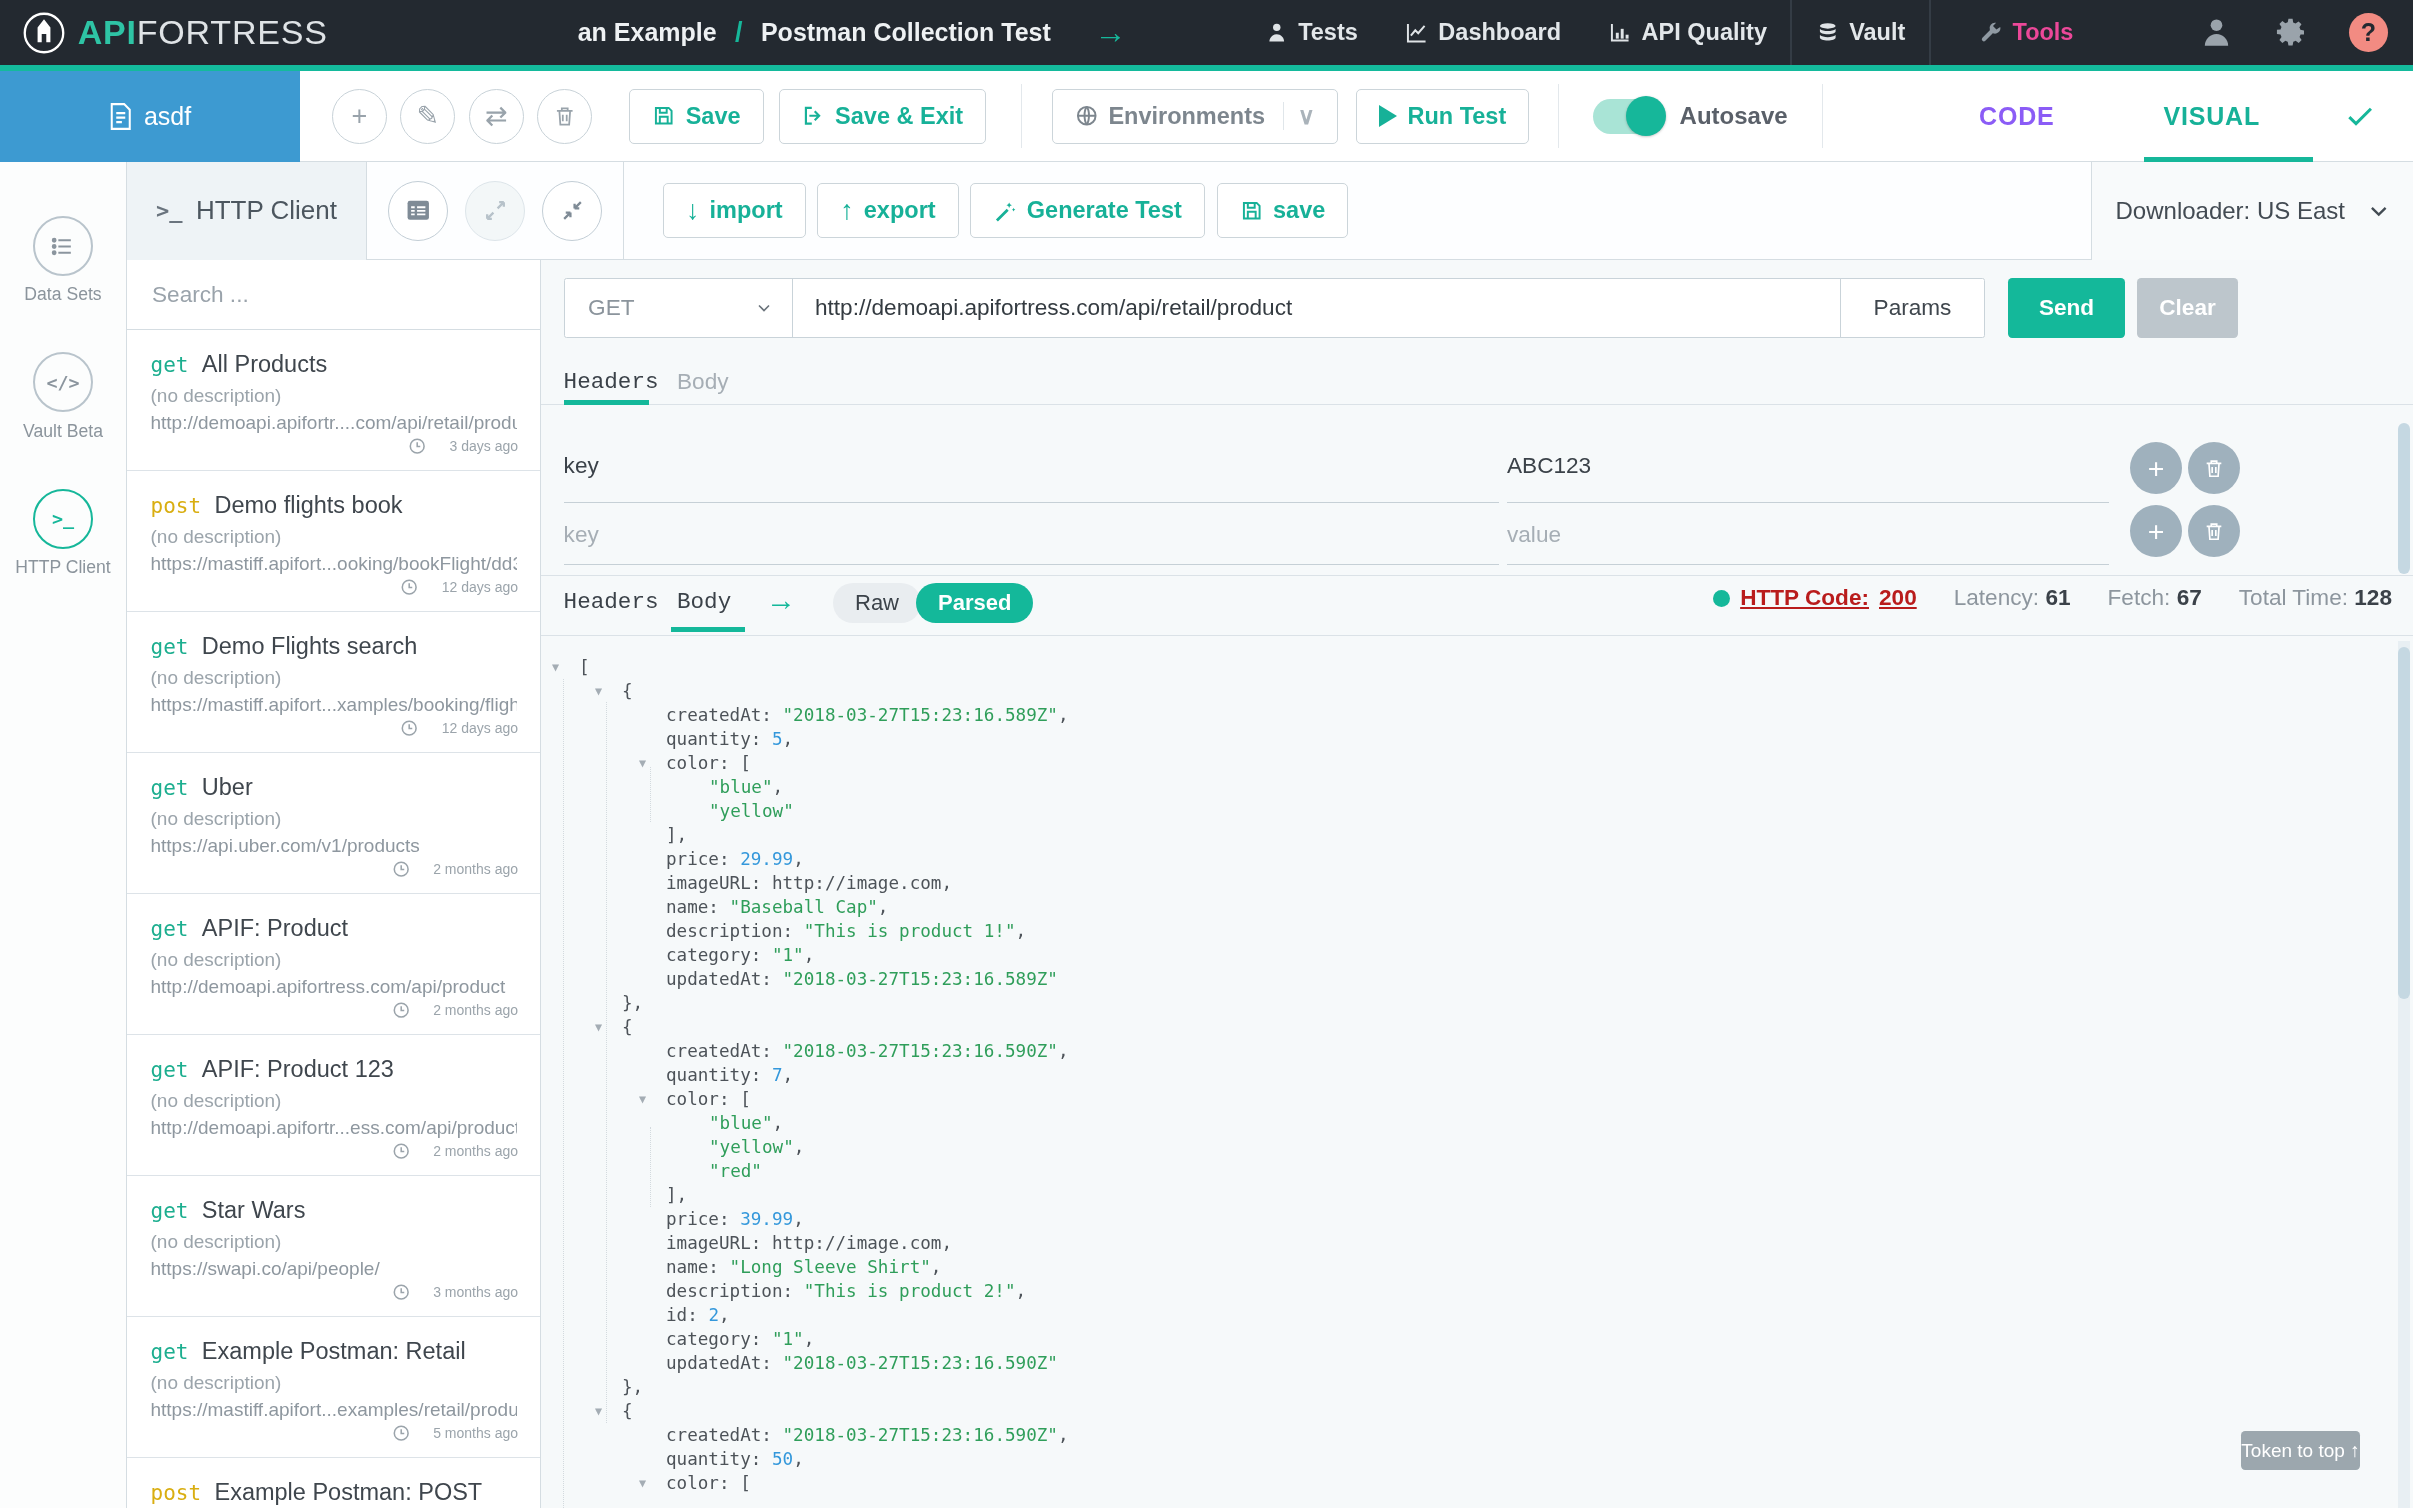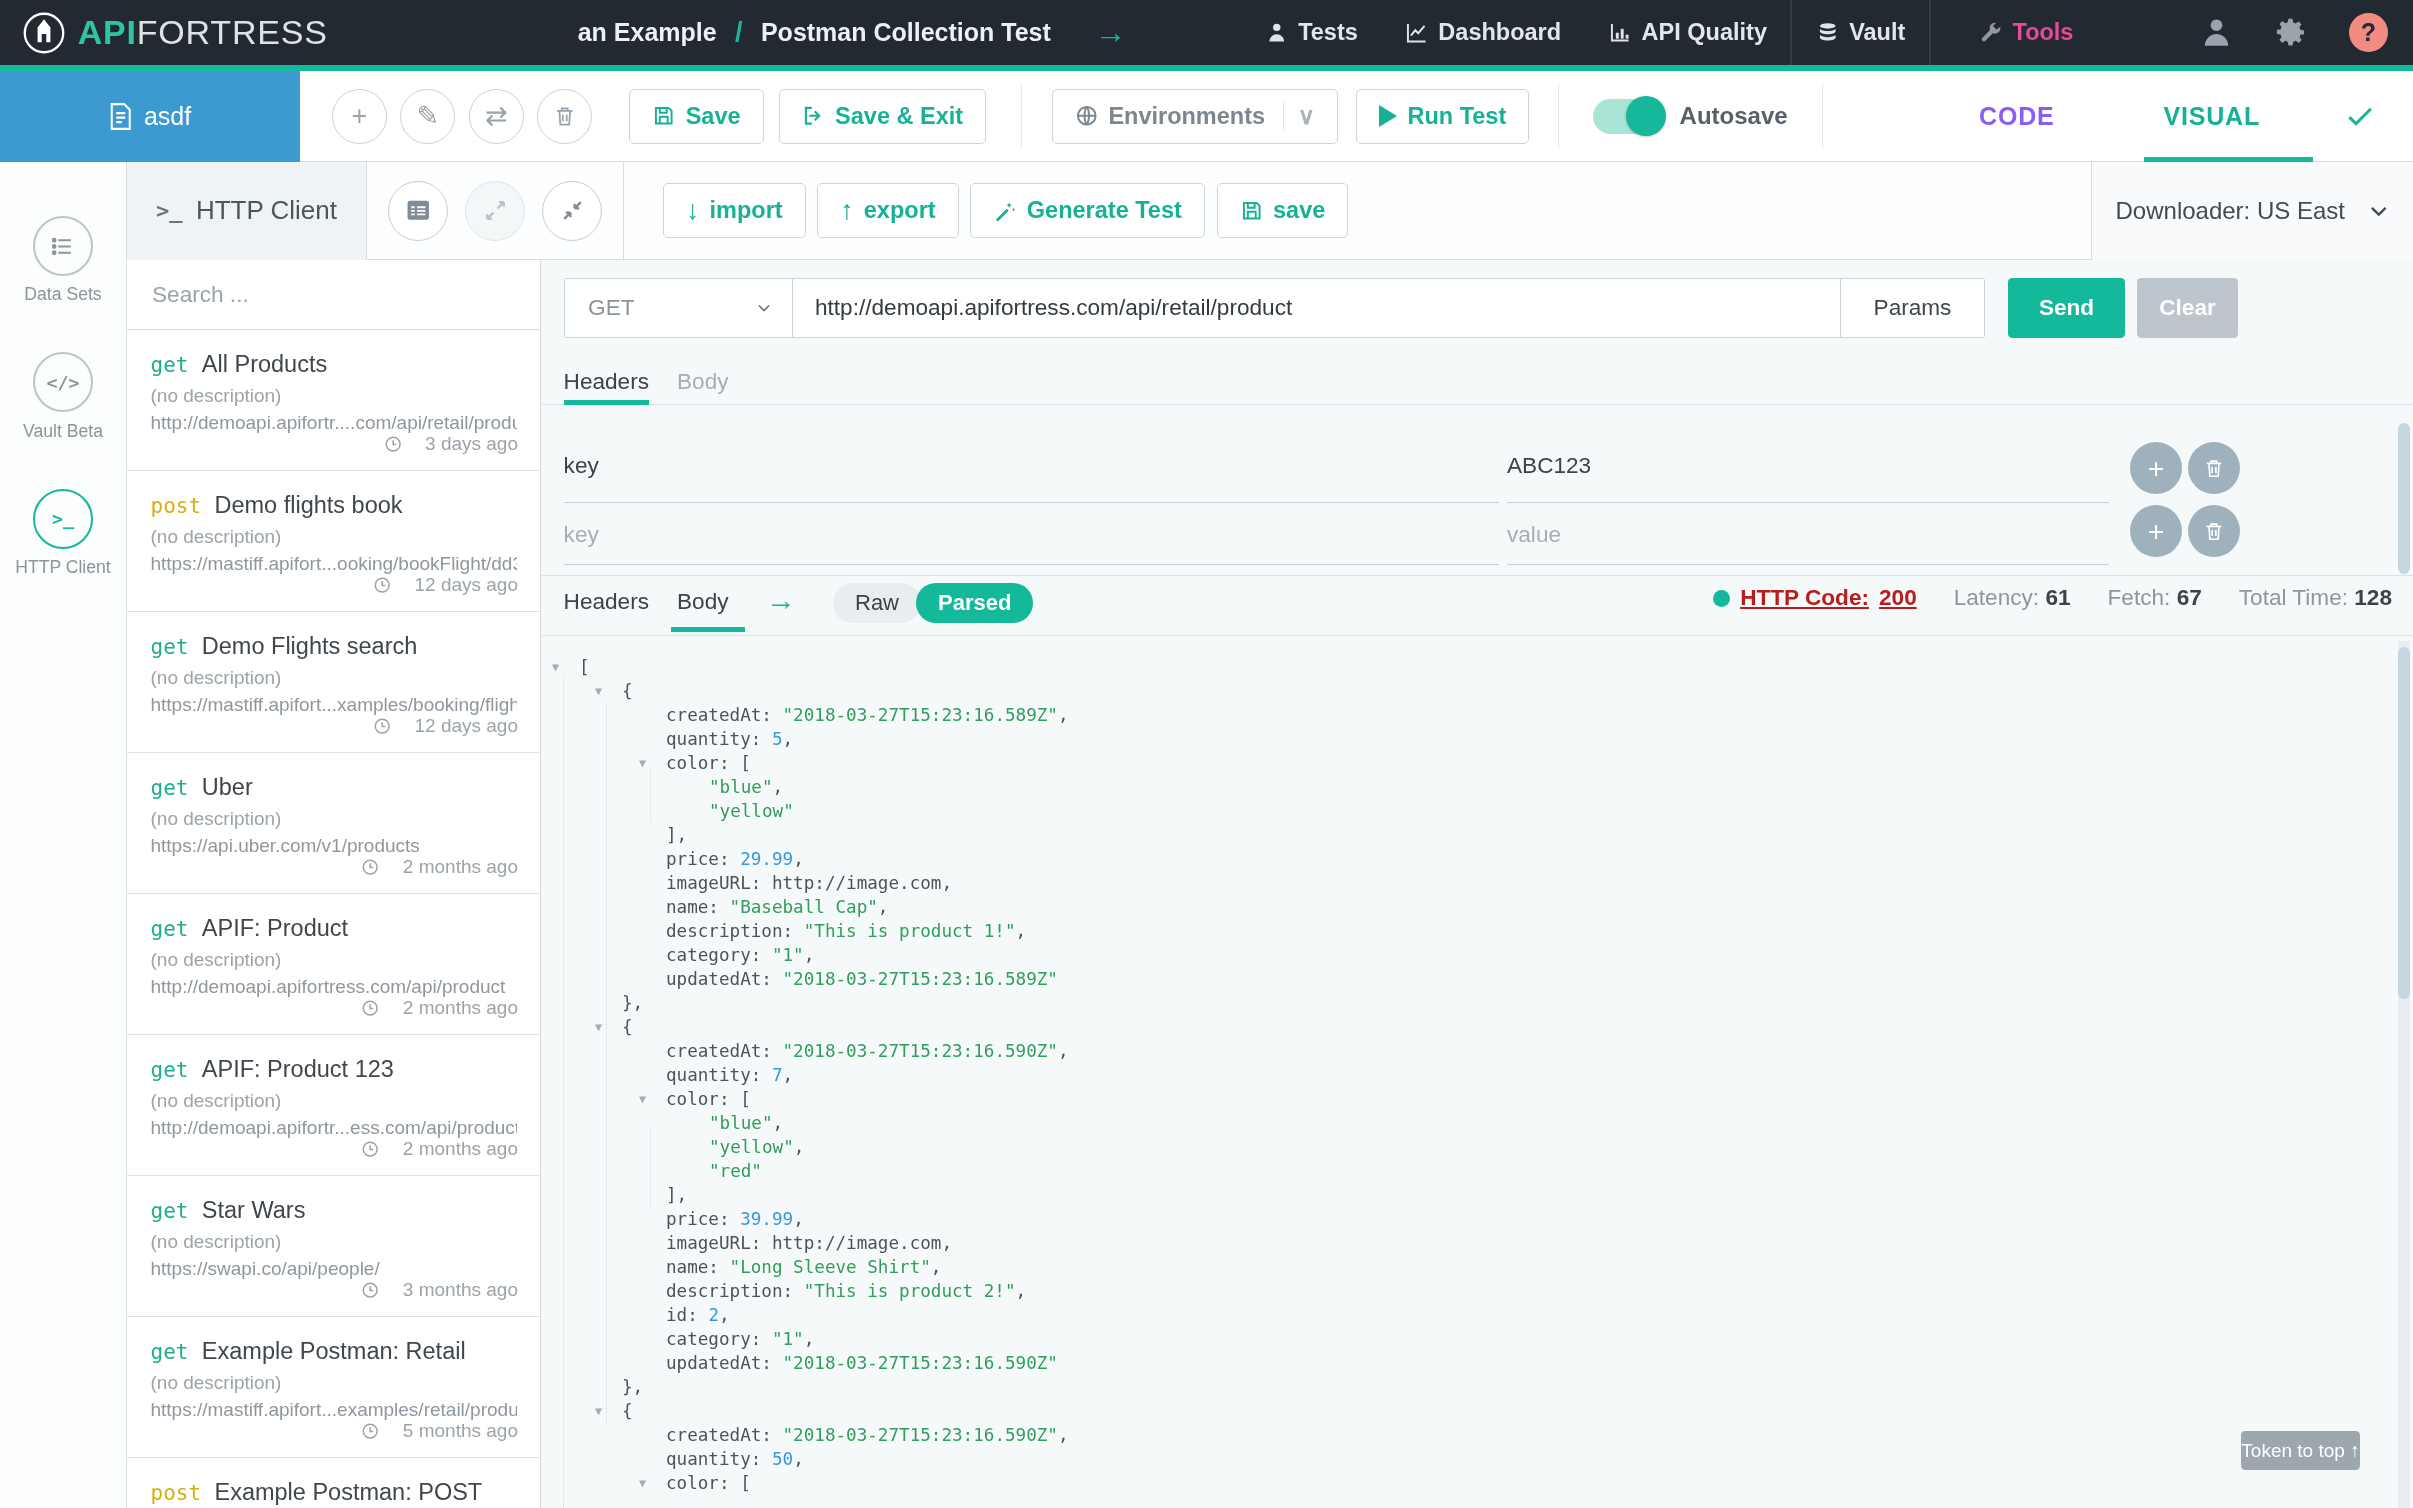--- a/index.html
+++ b/index.html
@@ -67,33 +67,33 @@
   .search-box{height:70px;background:#fff;border-bottom:0.8px solid var(--border);display:flex;align-items:center;}
   .search-box input{border:none;outline:none;font-size:22.6px;color:#5a636b;padding-left:25px;width:100%;background:transparent;font-family:"Liberation Sans",sans-serif;}
   .search-box input::placeholder{color:#9aa3ab;}
   .req-item{height:141px;background:#fff;border-bottom:0.8px solid #dde3e8;padding:20px 23.5px;cursor:pointer;position:relative;}
   .req-item .l1{font-size:23.5px;color:#3f464d;line-height:28.5px;}
   .req-item .method{font-family:"DejaVu Sans Mono",monospace;font-size:21px;margin-right:13.4px;}
   .req-item .method.get{color:#1cae8f;}
   .req-item .method.post{color:#d9ae11;}
   .req-item .desc{font-size:19px;color:#9ba4ab;margin-top:5.9px;}
   .req-item .url{font-size:19px;color:#8e979f;margin-top:4.2px;white-space:nowrap;overflow:hidden;}
-  .req-item .age{position:absolute;right:22px;bottom:15px;font-size:19px;color:#9ba4ab;display:flex;align-items:center;gap:23px;}
+  .req-item .age{position:absolute;right:22px;bottom:15px;font-size:14px;color:#9ba4ab;display:flex;align-items:center;gap:23px;}
   .req-item .age svg{width:18.4px;height:18.4px;}
   
   .main{position:absolute;left:541px;top:260px;width:1873px;height:1249px;background:var(--mainbg);overflow:hidden;}
   .field{position:absolute;background:#fff;border:1.7px solid #c9d3d9;height:60px;display:flex;align-items:center;}
   .method-select{left:22.6px;top:17.6px;width:230px;border-radius:2.5px 0 0 2.5px;justify-content:space-between;padding:0 18.4px 0 23.5px;color:#8b949c;font-size:22.6px;cursor:pointer;}
   .url-input{left:251px;top:17.6px;width:1050px;}
   .url-input input{border:none;outline:none;width:100%;font-size:22.6px;color:#343b41;padding:0 22px;background:transparent;font-family:"Liberation Sans",sans-serif;}
   .params-btn{left:1299px;top:17.6px;width:145px;justify-content:center;color:#3f464d;font-size:22.6px;cursor:pointer;border-radius:0 2.5px 2.5px 0;}
   .send-btn{position:absolute;left:1467px;top:17.6px;width:117px;height:60px;background:#14b89a;color:#fff;font-size:22.6px;font-weight:700;border:none;border-radius:4.2px;display:flex;align-items:center;justify-content:center;cursor:pointer;}
   .clear-btn{position:absolute;left:1596px;top:17.6px;width:101px;height:60px;background:#bdc6cc;color:#fff;font-size:22.6px;font-weight:700;border:none;border-radius:4.2px;display:flex;align-items:center;justify-content:center;cursor:pointer;}
   .tab{position:absolute;font-size:22.6px;cursor:pointer;}
-  .tab.on{color:#3b4249;} .tab.off{color:#a6aeb5;}
+  .tab.on{color:#3b4249;font-family:Liberation Mono, monospace;} .tab.off{color:#a6aeb5;}
   .tab-underline{position:absolute;height:5px;background:#14b89a;}
   .hline{position:absolute;left:0;width:1873px;height:0.8px;background:#dbe2e7;}
   .kv-input{position:absolute;background:transparent;border:none;border-bottom:1.7px solid #c6d0d6;height:74px;font-size:22.6px;color:#3b4249;outline:none;font-family:"Liberation Sans",sans-serif;}
   .kv-input::placeholder{color:#a6aeb5;}
   .kv-btn{position:absolute;width:52px;height:52px;border-radius:50%;background:#9fb1bd;border:none;color:#fff;display:flex;align-items:center;justify-content:center;font-size:28.5px;cursor:pointer;}
   .pill{position:absolute;height:40px;border-radius:20px;display:flex;align-items:center;padding:0 22px;font-size:22px;cursor:pointer;}
   .pill.raw{background:#e9edf0;color:#3b4249;}
   .pill.parsed{background:#14b89a;color:#fff;font-weight:700;}
   .resp-meta{position:absolute;right:22px;top:325px;display:flex;align-items:center;gap:37px;font-size:22.6px;}
   .resp-meta .lab{color:#8d969e;} .resp-meta .val{color:#3b4249;font-weight:700;}

